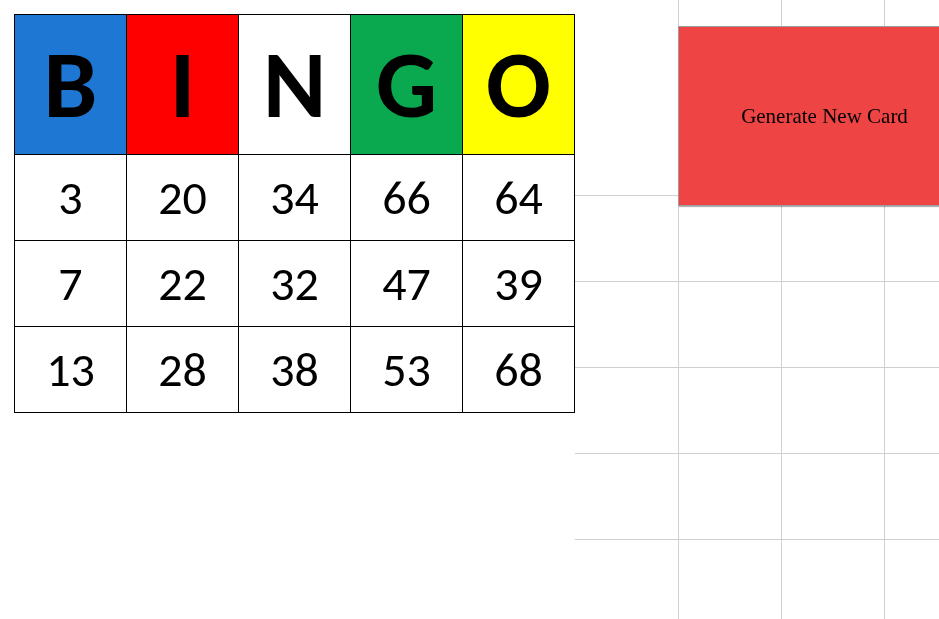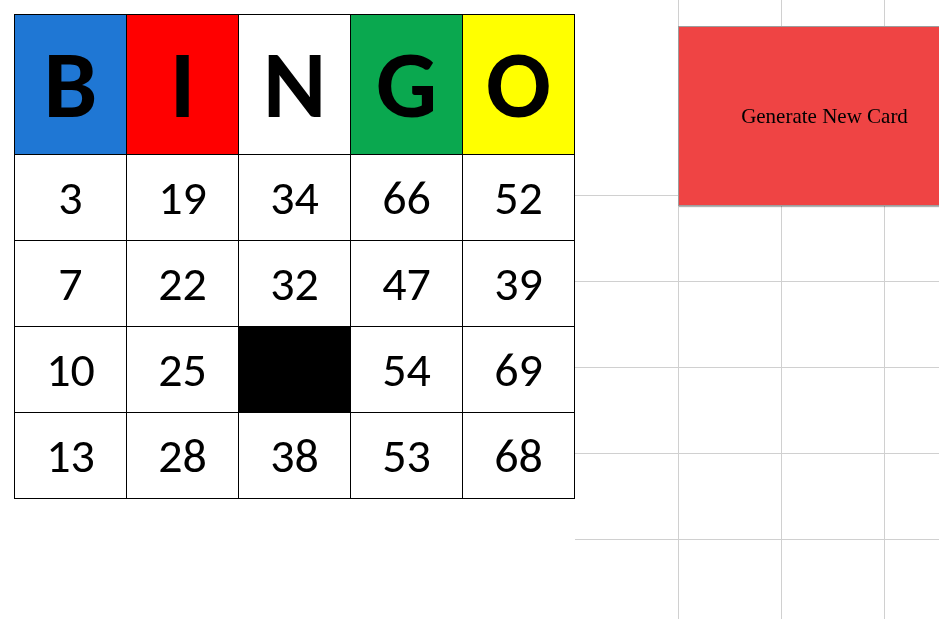--- a/index.html
+++ b/index.html
@@ -111,38 +111,31 @@
         <th class="header-b">B</th>
         <th class="header-i">I</th>
         <th class="header-n">N</th>
         <th class="header-g">G</th>
         <th class="header-o">O</th>
       </tr>
     </thead>
     <tbody>
       <tr>
         <td>3</td>
-        <td>19</td>
+        <td>20</td>
         <td>34</td>
         <td>66</td>
-        <td>52</td>
+        <td>64</td>
       </tr>
       <tr>
         <td>7</td>
         <td>22</td>
         <td>32</td>
         <td>47</td>
         <td>39</td>
-      </tr>
-      <tr>
-        <td>10</td>
-        <td>25</td>
-        <td class="free-cell"></td>
-        <td>54</td>
-        <td>69</td>
       </tr>
       <tr>
         <td>13</td>
         <td>28</td>
         <td>38</td>
         <td>53</td>
         <td>68</td>
       </tr>
     </tbody>
   </table>

